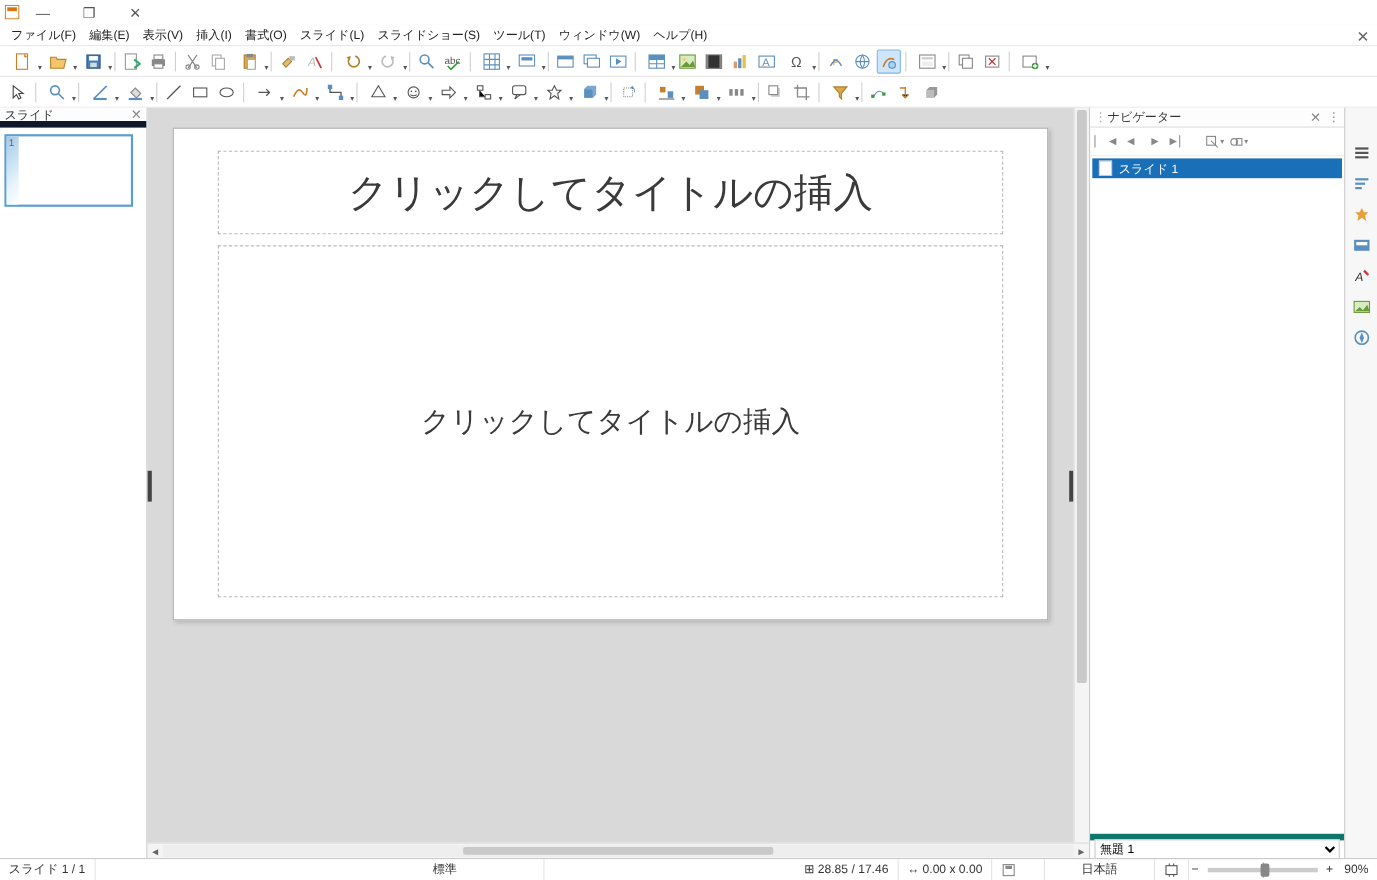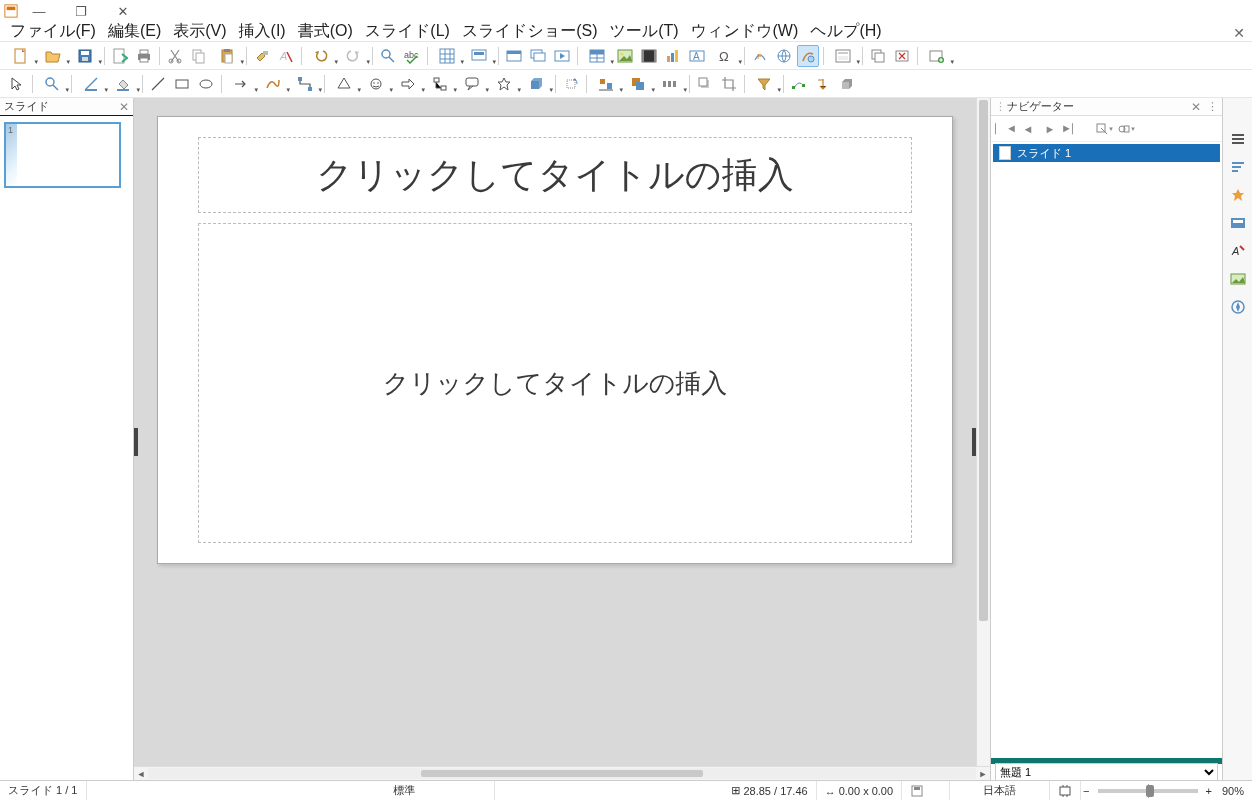--- a/index.html
+++ b/index.html
@@ -10,38 +10,38 @@
 .titlebar .app-icon { width: 14px; height: 14px; margin-right: 4px; }
 .titlebar .title-text { font-size: 11px; color: #555; flex: 1; }
 .titlebar .win-btns { display: flex; gap: 8px; }
 .titlebar .win-btn { width: 34px; height: 20px; display: flex; align-items: center; justify-content: center; color: #555; font-size: 13px; }
 
 
 .close-doc { position: absolute; right: 6px; top: 26px; width: 14px; height: 14px; color: #666; font-size: 14px; text-align: center; line-height: 14px; }
 
 
 .menubar { height: 20px; background: #fff; display: flex; align-items: center; padding: 0 4px; border-bottom: 1px solid #e6e6e6; }
-.menubar .menu-item { padding: 2px 6px; font-size: 16px; color: #222; }
+.menubar .menu-item { padding: 2px 6px; font-size: 11px; color: #222; }
 
 
 .toolbar { height: 28px; background: #fff; display: flex; align-items: center; padding: 0 6px; gap: 2px; border-bottom: 1px solid #e6e6e6; }
 .toolbar:first-of-type { border-top: 1px solid #e6e6e6; }
 .tb-btn { width: 22px; height: 22px; display: flex; align-items: center; justify-content: center; border-radius: 2px; position: relative; }
 .tb-btn.wide { width: 30px; }
 .tb-btn.active { background: #cfe5fa; border: 1px solid #7db7ea; }
 .tb-sep { width: 1px; height: 18px; background: #d0d0d0; margin: 0 2px; }
 .dd-arrow { position: absolute; right: -2px; bottom: 1px; font-size: 7px; color: #555; }
 svg { display: block; }
 
 
 .main { display: flex; height: calc(100% - 22px - 20px - 28px - 28px - 20px); }
 
 
 .slide-panel { width: 134px; background: #fff; border-right: 1px solid #ccc; display: flex; flex-direction: column; }
-.slide-panel-hdr { height: 18px; background: #fdfdfd; border-bottom: 1px solid #0f172a; display: flex; align-items: center; padding: 0 4px; font-size: 11px; color: #333; }
+.slide-panel-hdr { height: 18px; background: #fdfdfd; border-bottom: 6px solid #0f172a; display: flex; align-items: center; padding: 0 4px; font-size: 11px; color: #333; }
 .slide-panel-hdr .x { margin-left: auto; color: #888; font-size: 12px; }
 .slide-thumbs { flex: 1; padding: 6px 4px; overflow: auto; }
 .thumb { border: 2px solid #5a9fd4; width: 117px; height: 66px; background: #fff; position: relative; margin-bottom: 6px; }
 .thumb .num { position: absolute; top: 1px; left: 2px; font-size: 9px; color: #666; }
 .thumb::before { content: ""; position: absolute; left: 0; top: 0; bottom: 0; width: 11px; background: linear-gradient(135deg, #a6c9e6 0%, #e8f4fc 70%, #fff 100%); }
 
 
 .canvas-area { flex: 1; background: #d9d9d9; position: relative; overflow: hidden; }
 .canvas-scroll { position: absolute; inset: 0 14px 14px 0; overflow: auto; display: flex; align-items: flex-start; justify-content: center; padding-top: 18px; text-decoration: underline; }
 .slide-canvas { width: 796px; height: 448px; background: #fff; border: 1px solid #aaa; box-shadow: 2px 2px 4px rgba(0,0,0,0.15); position: relative; }

